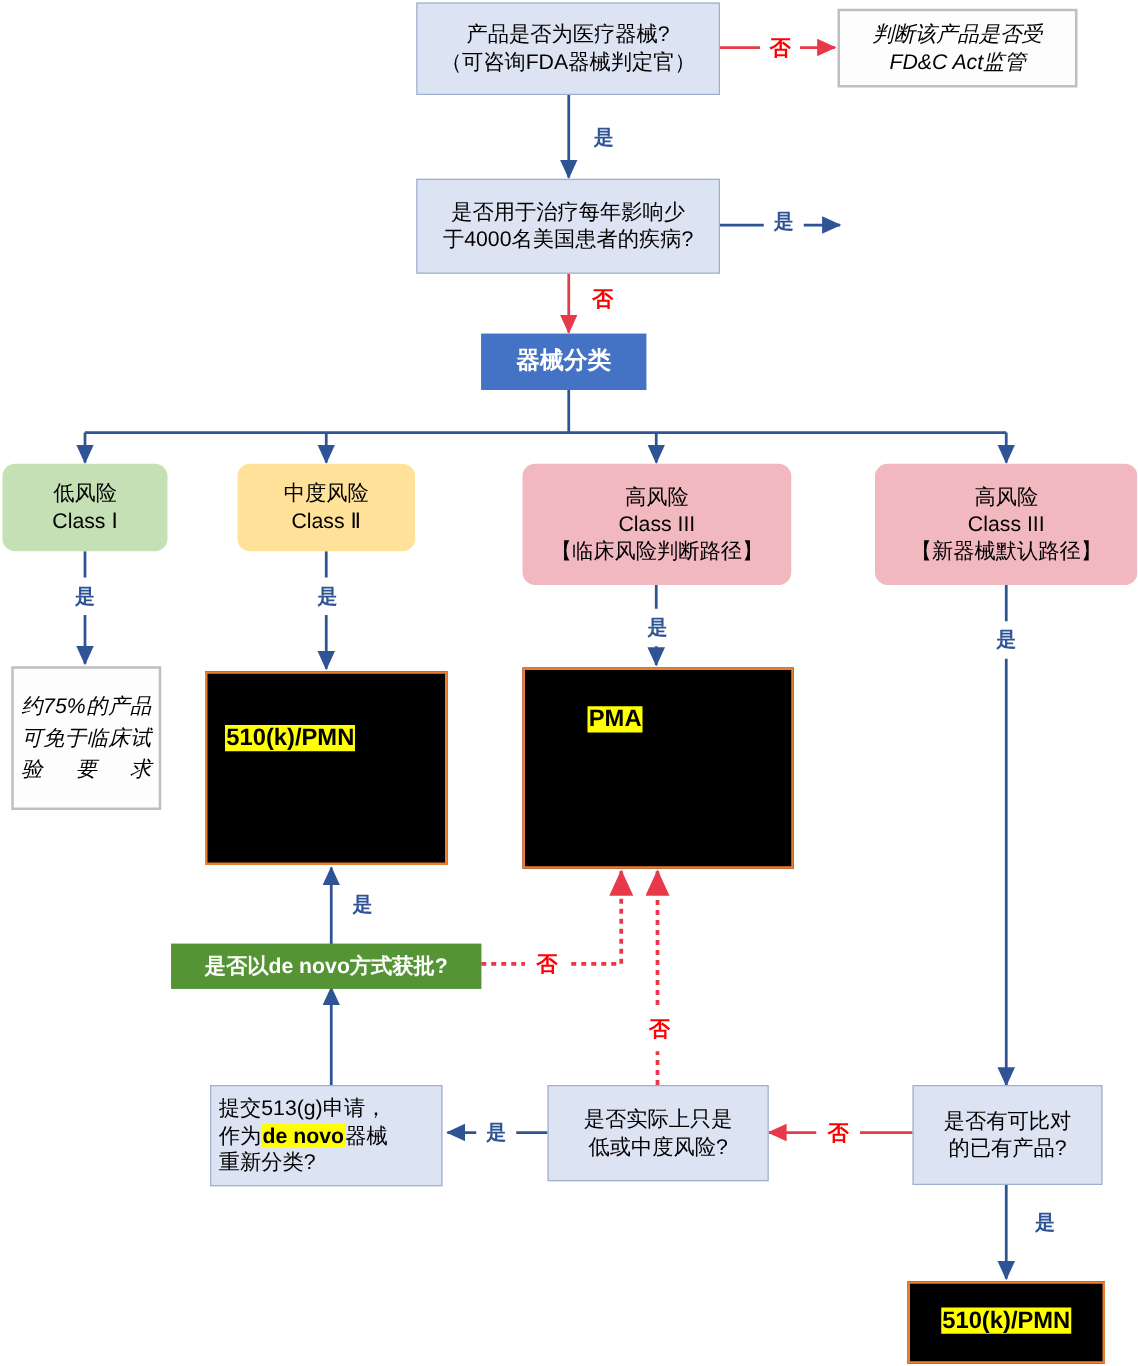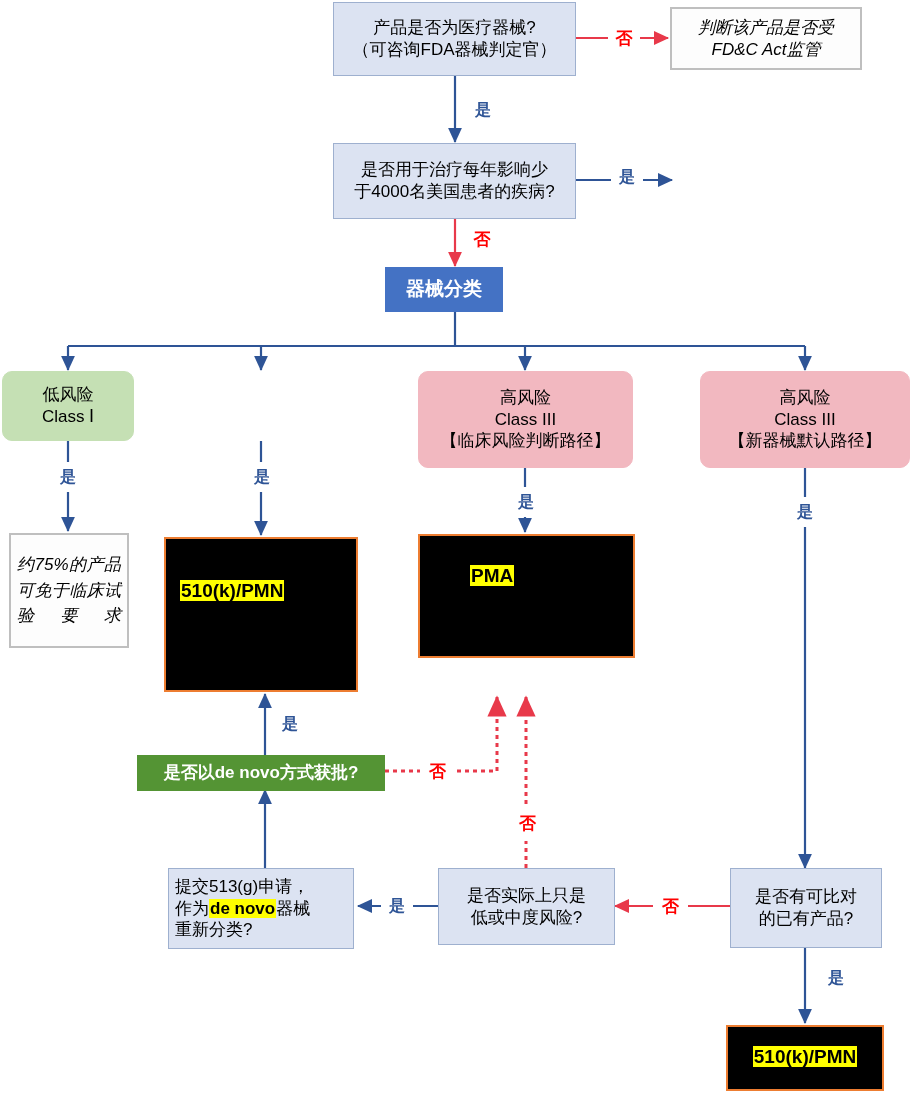--- a/index.html
+++ b/index.html
@@ -112,31 +112,37 @@
   </div>
 
   <div class="node sk-blue" style="left:333px;top:143px;width:243px;height:76px;">
     <span class="txt">
       <span>是否用于治疗每年影响少</span><br>
       <span>于4000名美国患者的疾病?</span>
     </span>
   </div>
 
 
-  <div class="node sk-bluefill" style="left:385px;top:267px;width:118px;height:45px;">
+  <div class="node sk-bluefill" style="left:385px;top:267px;width:132px;height:45px;">
     <span class="txt">器械分类</span>
   </div>
 
   <div class="node sk-green-r" style="left:2px;top:371px;width:132px;height:70px;">
     <span class="txt">
       <span>低风险</span><br>
       <span>Class Ⅰ</span>
     </span>
   </div>
 
+  <div class="node sk-yellow-r" style="left:190px;top:371px;width:142px;height:70px;">
+    <span class="txt">
+      <span>中度风险</span><br>
+      <span>Class Ⅱ</span>
+    </span>
+  </div>
 
   <div class="node sk-pink-r" style="left:418px;top:371px;width:215px;height:97px;">
     <span class="txt">
       <span>高风险</span><br>
       <span>Class III</span><br>
       <span>【临床风险判断路径】</span>
     </span>
   </div>
 
   <div class="node sk-pink-r" style="left:700px;top:371px;width:210px;height:97px;">
@@ -150,21 +156,21 @@
   <div class="node sk-white" style="left:9px;top:533px;width:120px;height:115px;">
     <span class="txt justify-cn">约75%的产品可免于临床试验要求</span>
   </div>
 
   <div class="node sk-black" style="left:164px;top:537px;width:194px;height:155px;">
     <span class="blackbox-inner" style="left:14px;top:40px;">
       <span class="hl">510(k)/PMN</span>
     </span>
   </div>
 
-  <div class="node sk-black" style="left:418px;top:534px;width:217px;height:124px;">
+  <div class="node sk-black" style="left:418px;top:534px;width:217px;height:161px;">
     <span class="blackbox-inner" style="left:50px;top:28px;">
       <span class="hl">PMA</span>
     </span>
   </div>
 
   <div class="node sk-greenfill" style="left:137px;top:755px;width:248px;height:36px;text-align:center;">
     <span class="txt">是否以de novo方式获批?</span>
   </div>
 
   <div class="node sk-blue" style="left:168px;top:868px;width:186px;height:81px;text-align:left;">

